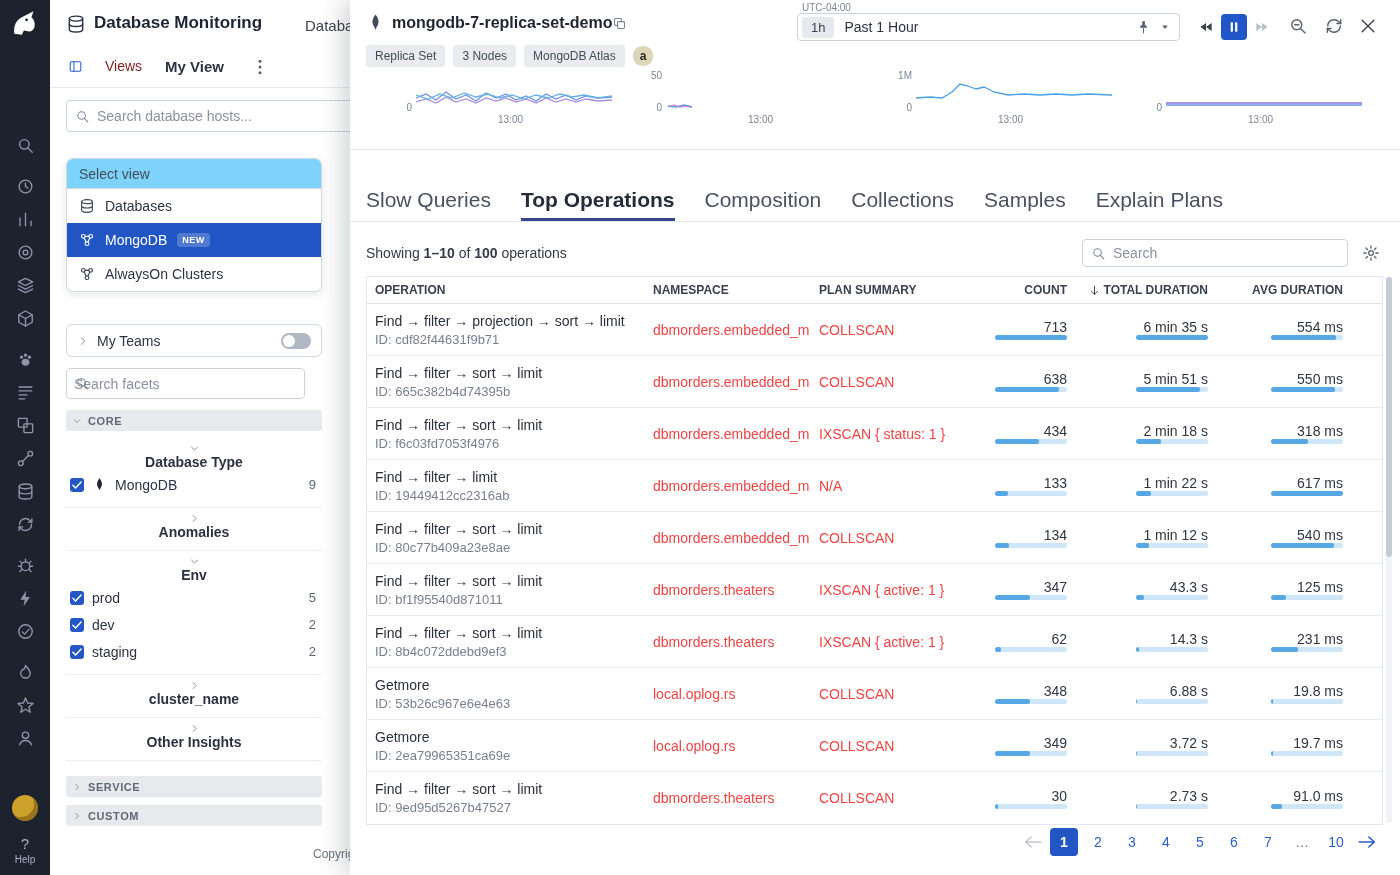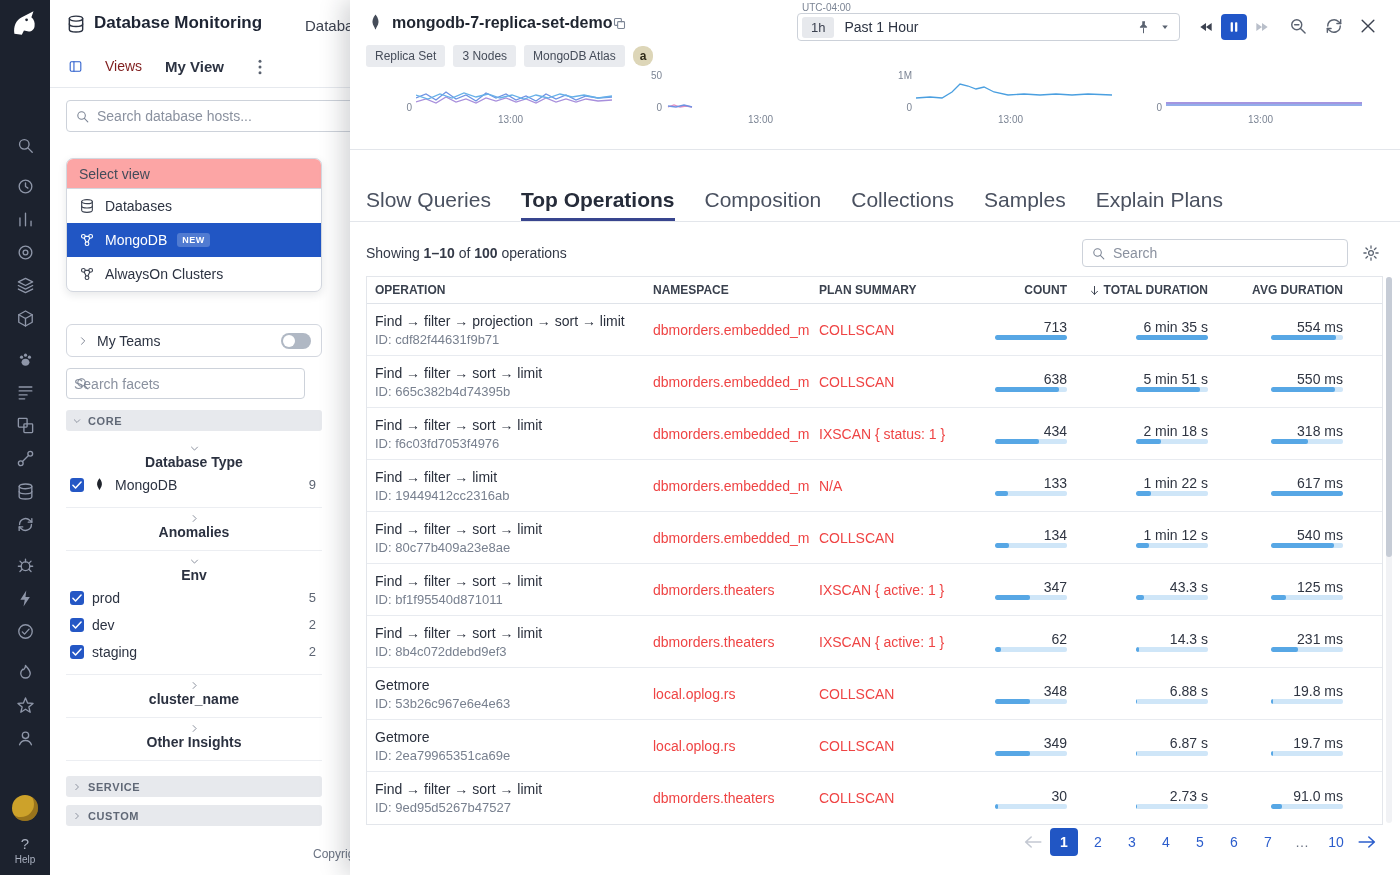--- a/index.html
+++ b/index.html
@@ -36,21 +36,21 @@
   .search-box { position:relative; border:1px solid #cdd2da; border-radius:4px; background:#fff;
     display:flex; align-items:center; padding-left:30px; }
   .search-box .mag { position:absolute; left:8px; width:15px; height:15px; color:#7b8494; }
   .search-box input { border:none; outline:none; width:100%; font-size:14px; color:#3c4250;
     font-family:inherit; background:transparent; }
   .search-box input::placeholder { color:#8a919f; }
   #host-search { position:absolute; left:16px; top:100px; width:300px; height:32px; }
   
   #select-view { position:absolute; left:16px; top:158px; width:256px; border:1px solid #d3d7df;
     border-radius:7px; background:#fff; box-shadow:0 3px 8px rgba(20,25,40,.10); overflow:hidden; }
-  .sv-head { height:30px; background:#fca5a5; display:flex; align-items:center; padding-left:12px;
+  .sv-head { height:30px; background:#7dd3fc; display:flex; align-items:center; padding-left:12px;
     font-size:14px; color:#444c5a; border-bottom:1px solid #d3d7df; }
   .sv-item { height:34px; display:flex; align-items:center; gap:10px; padding-left:12px; cursor:pointer; font-size:14px; }
   .sv-item .sv-icon { width:16px; height:16px; color:#3c4250; }
   .sv-item.selected { background:#2156c4; color:#fff; }
   .sv-item.selected .sv-icon { color:#fff; }
   .sv-badge { font-size:9px; font-weight:700; letter-spacing:.5px; color:#fff;
     background:rgba(255,255,255,.22); border-radius:3px; padding:2px 5px; }
   
   #my-teams { position:absolute; left:16px; top:324px; width:256px; height:33px; border:1px solid #d3d7df;
     border-radius:6px; display:flex; align-items:center; padding:0 10px; gap:8px; cursor:pointer; }
@@ -902,21 +902,21 @@
             </div>
             <div class="cell"><span class="ns">local.oplog.rs</span></div>
             <div class="cell"><span class="plan">COLLSCAN</span></div>
             <div class="num-cell">
               <span class="num">349</span>
               <span class="bar">
                 <i style="width: 48.9481%;"></i>
               </span>
             </div>
             <div class="num-cell">
-              <span class="num">6.87 s</span>
+              <span class="num">3.72 s</span>
               <span class="bar">
                 <i style="width: 2%;"></i>
               </span>
             </div>
             <div class="num-cell avg">
               <span class="num">19.7 ms</span>
               <span class="bar">
                 <i style="width: 3.19287%;"></i>
               </span>
             </div>

